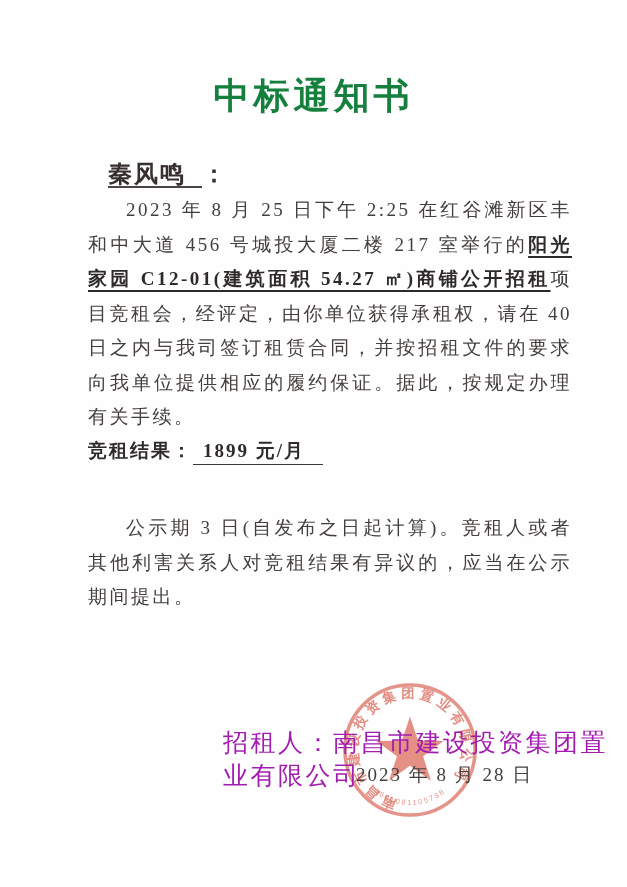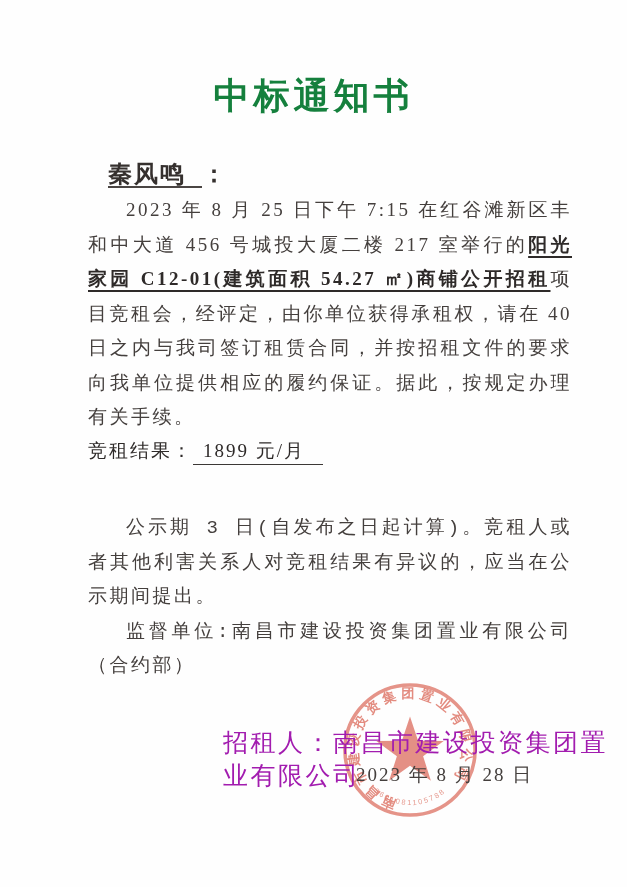--- a/index.html
+++ b/index.html
@@ -58,42 +58,42 @@
     color: #2e2a29;
     text-decoration: underline;
     text-underline-offset: 5px;
     text-decoration-thickness: 1.5px;
   }
   .result-line {
     position: absolute;
     top: 438px;
     left: 88px;
     font-size: 19px;
-    font-weight: 400;
+    font-weight: 700;
     color: #2e2a29;
     letter-spacing: 2px;
   }
   .result-line .u-value {
     border-bottom: 1.5px solid #3c3836;
     padding: 0 18px 2px 10px;
     display: inline-block;
     line-height: 23px;
   }
   .notice-para {
     position: absolute;
     top: 511px;
     left: 88px;
     width: 484px;
     font-size: 19px;
     line-height: 34.5px;
     letter-spacing: 2.5px;
     text-align: justify;
     color: #443f3d;
   }
-  .notice-para p { text-indent: 2em; font-family: Liberation Mono, monospace; }
+  .notice-para p { text-indent: 2em; }
   .signature-name {
     position: absolute;
     top: 726px;
     left: 223px;
     font-size: 25px;
     letter-spacing: 2.5px;
     color: #a21caf;
     z-index: 3;
   }
   .signature-date {
@@ -121,29 +121,28 @@
 <body>
 
 <div class="page">
 
   <div class="doc-title">中标通知书</div>
 
   <div class="greeting">
     <span class="u-name">秦风鸣</span><span>：</span>
   </div>
 
-  <p class="body-para"><span>2023 年 8 月 25 日下午 7:15 在红谷滩新区丰和中大道 456 号城投大厦二楼 217 室举行的</span><span class="seg-strong">阳光家园 C12-01(建筑面积 54.27 ㎡)商铺公开招租</span><span>项目竞租会，经评定，由你单位获得承租权，请在 40 日之内与我司签订租赁合同，并按招租文件的要求向我单位提供相应的履约保证。据此，按规定办理有关手续。</span></p>
+  <p class="body-para"><span>2023 年 8 月 25 日下午 2:25 在红谷滩新区丰和中大道 456 号城投大厦二楼 217 室举行的</span><span class="seg-strong">阳光家园 C12-01(建筑面积 54.27 ㎡)商铺公开招租</span><span>项目竞租会，经评定，由你单位获得承租权，请在 40 日之内与我司签订租赁合同，并按招租文件的要求向我单位提供相应的履约保证。据此，按规定办理有关手续。</span></p>
 
   <div class="result-line">
     <span>竞租结果：</span><span class="u-value">1899 元/月</span>
   </div>
 
   <div class="notice-para">
     <p>公示期 3 日(自发布之日起计算)。竞租人或者其他利害关系人对竞租结果有异议的，应当在公示期间提出。</p>
-    <p>监督单位:南昌市建设投资集团置业有限公司（合约部）</p>
   </div>
 
   <svg class="seal" viewBox="0 0 140 140">
     <defs>
       <path id="sealRing" d="M 70,123 A 53,53 0 1,1 70.01,123" fill="none"></path>
       <path id="sealNumArc" d="M 25.9,104.5 A 56,56 0 0,0 114.1,104.5" fill="none"></path>
     </defs>
     <circle cx="70" cy="70" r="66" fill="none" stroke="#d6513f" stroke-width="3.6" stroke-opacity="0.72"></circle>
     <polygon points="70,36 78.2,60.7 104.2,60.9 83.3,76.3 91.2,101.1 70,86 48.8,101.1 56.7,76.3 35.8,60.9 61.8,60.7" fill="#d6513f" fill-opacity="0.74"></polygon>
     <text font-size="13.5" fill="#d6513f" fill-opacity="0.78" letter-spacing="4.5" font-weight="bold" font-family="'Liberation Serif','DejaVu Serif',serif">

